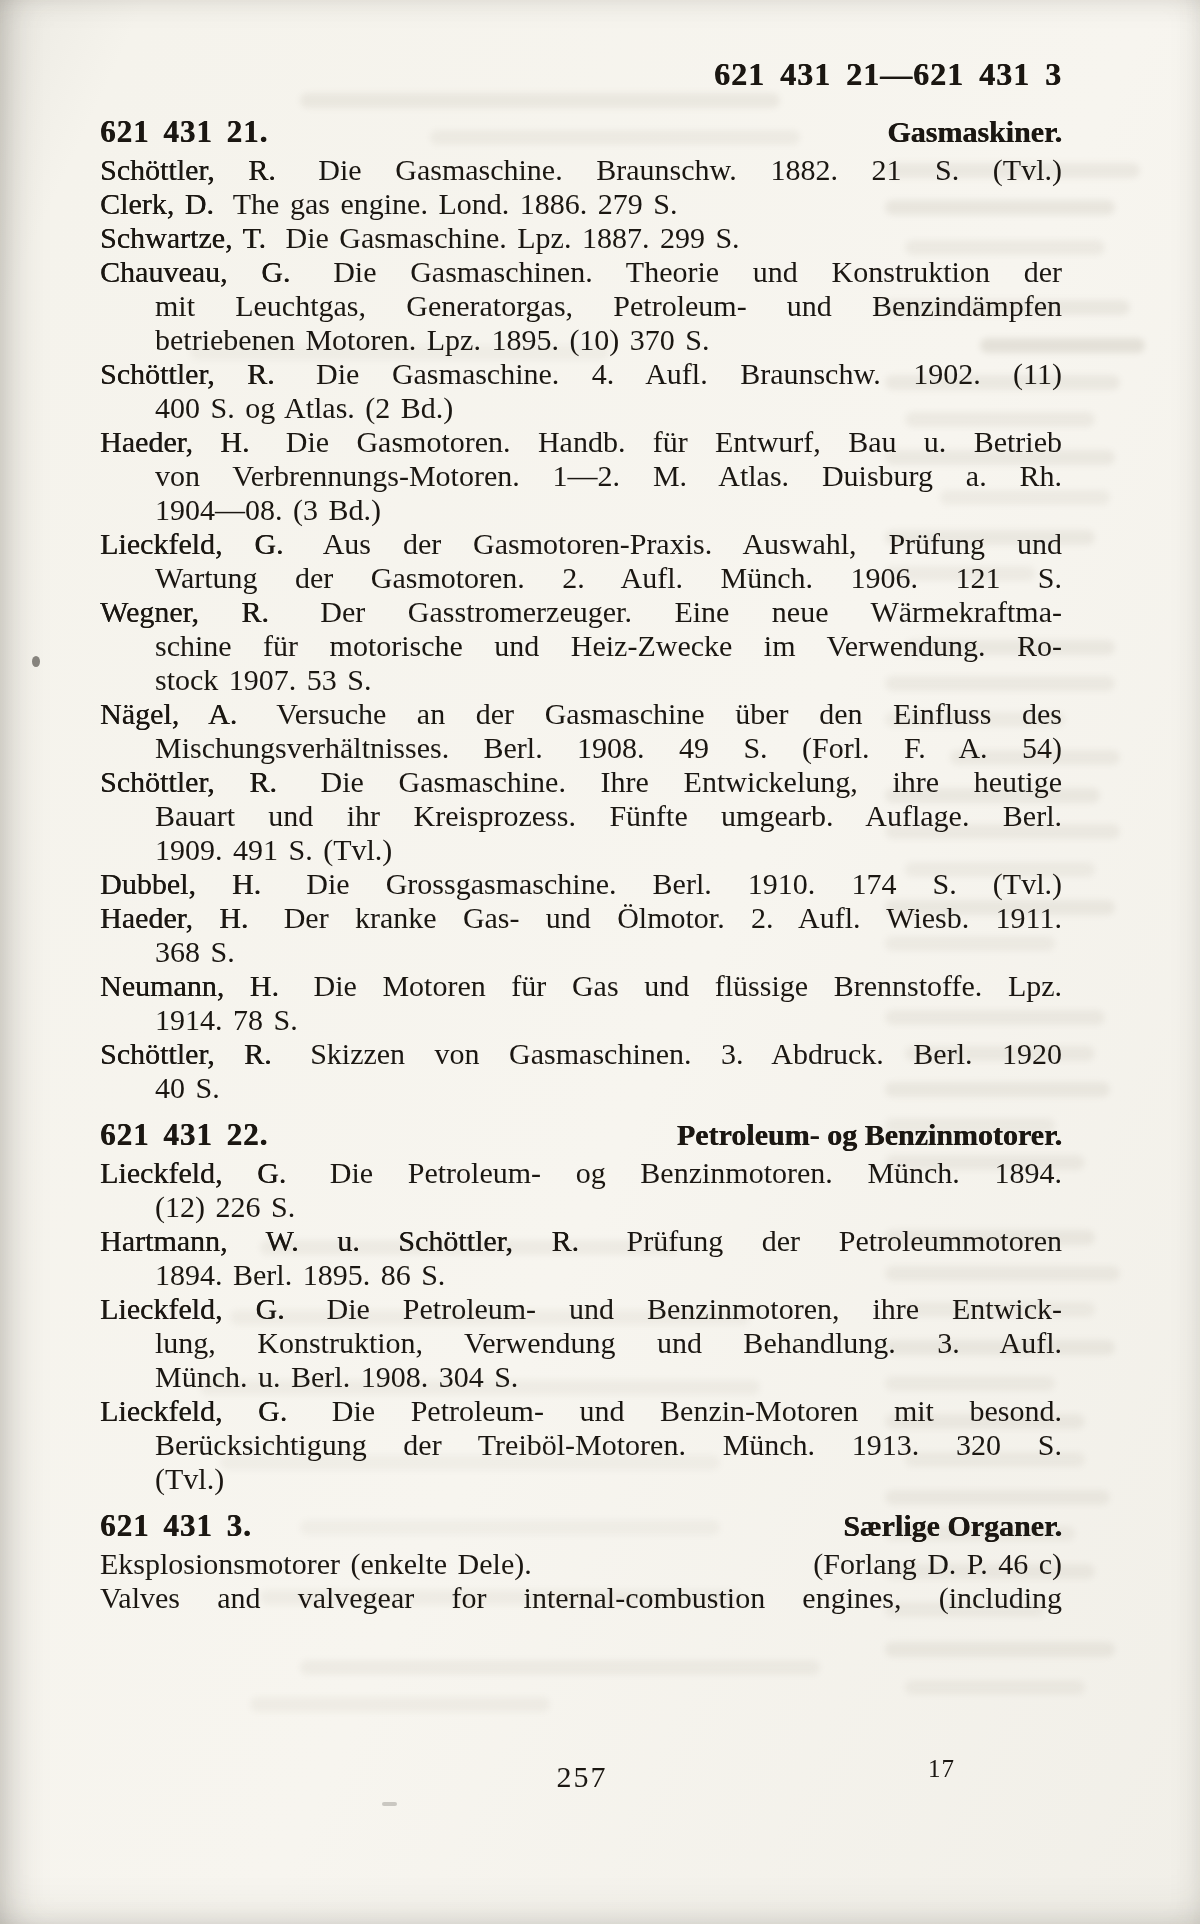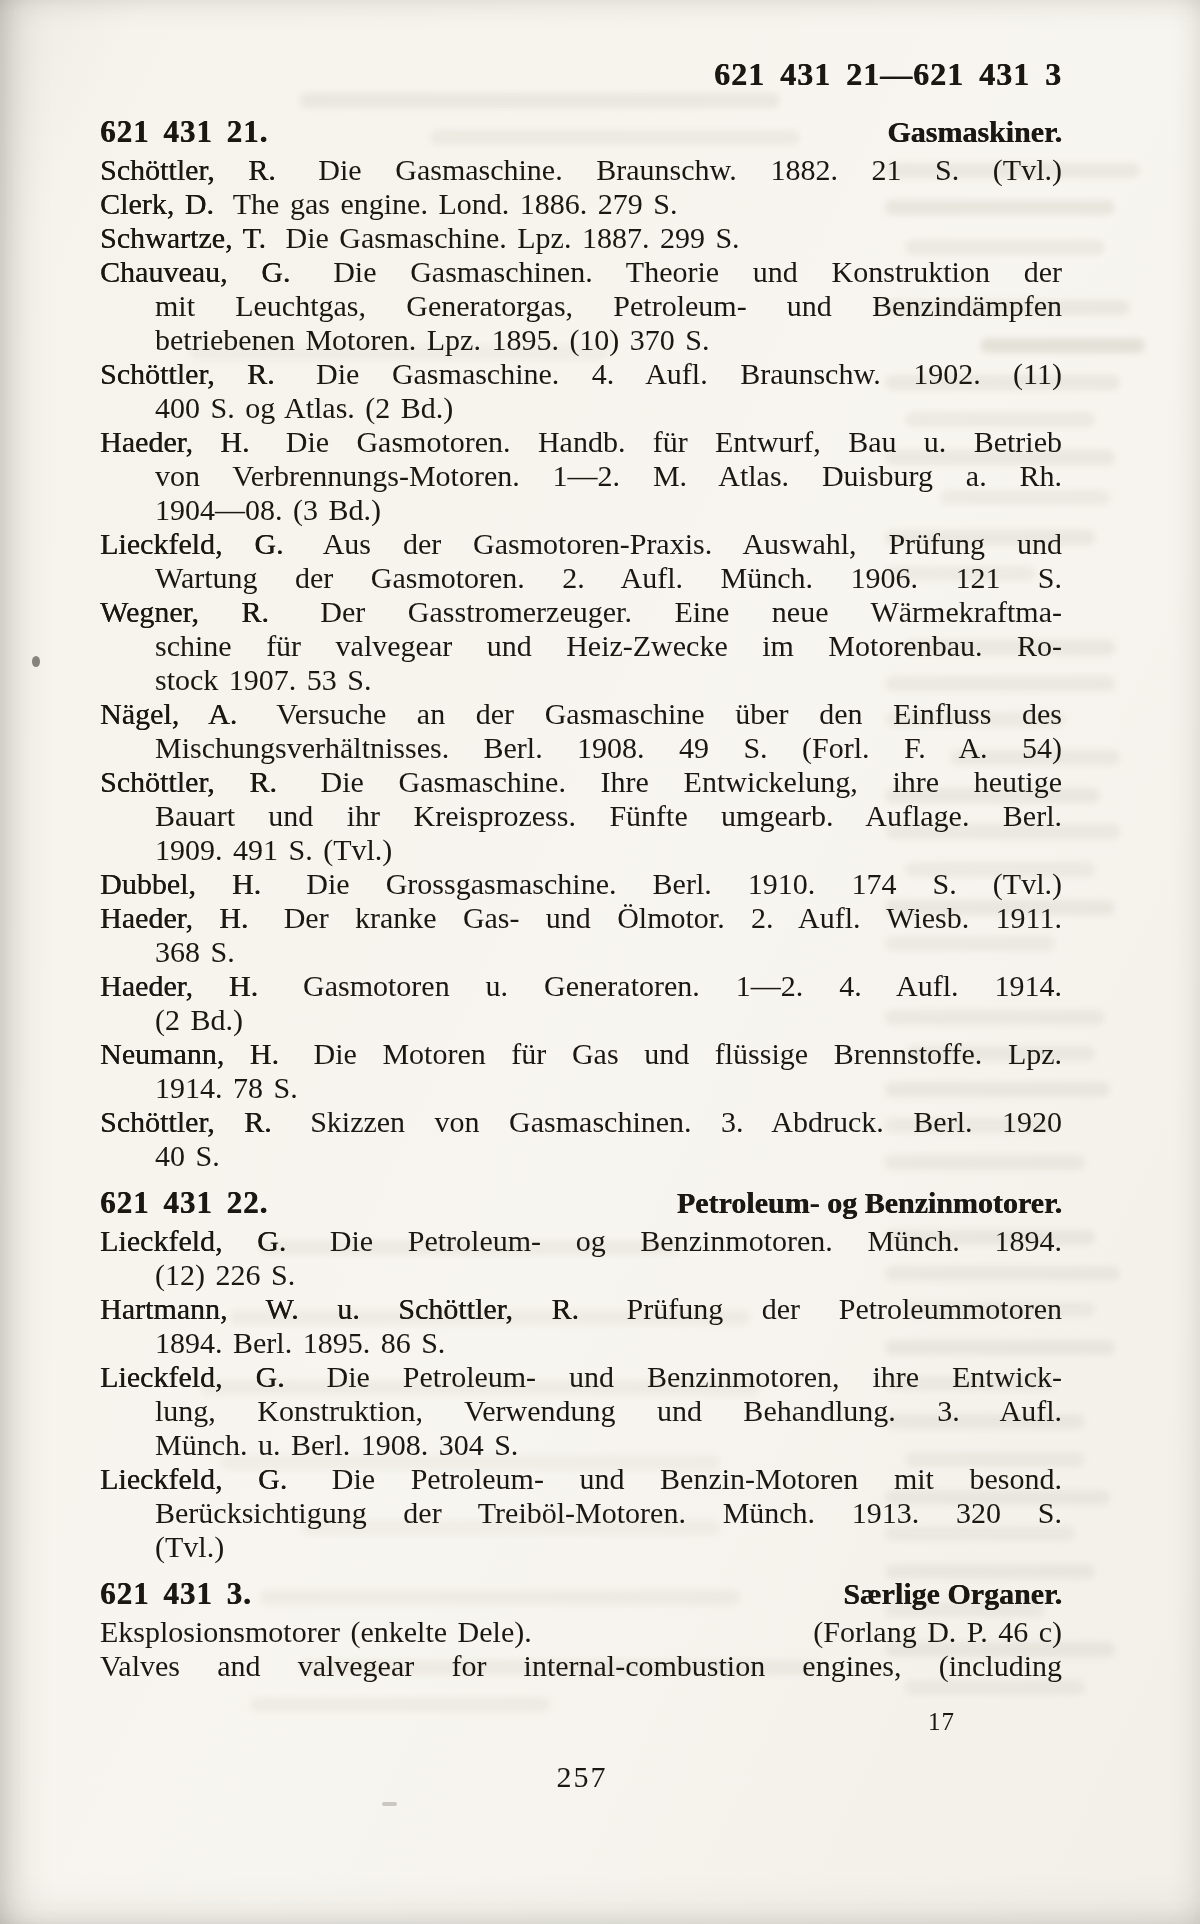--- a/index.html
+++ b/index.html
@@ -45,21 +45,21 @@
   .line.j{text-align:justify;text-align-last:justify;}
   .line.cont{padding-left:55px;}
   .line.split{display:flex;justify-content:space-between;}
   .author{font-weight:normal;padding-right:9px;text-shadow:.35px 0 0 currentColor;}
   .right-note{white-space:nowrap;}
   .page-number{
     position:absolute;left:540px;top:1760px;width:84px;
     text-align:center;font-size:30px;letter-spacing:2px;
   }
   .signature-mark{
-    position:absolute;left:928px;top:1708px;font-size:25px;letter-spacing:1px;
+    position:absolute;left:928px;top:1755px;font-size:25px;letter-spacing:1px;
   }
 </style>
 </head>
 <body>
 
 <div class="page">
 
   <div class="ghost-layer">
       <i style="left: 300px; top: 93px; width: 480px; opacity: 0.1;"></i>
       <i style="left: 430px; top: 130px; width: 370px; opacity: 0.08;"></i>
@@ -145,42 +145,38 @@
           <div class="line j"><b class="author">Haeder, H.</b> <span class="txt">Die Gasmotoren. Handb. für Entwurf, Bau u. Betrieb</span></div>
           <div class="line cont j"><span class="txt">von Verbrennungs-Motoren. 1—2. M. Atlas. Duisburg a. Rh.</span></div>
           <div class="line cont"><span class="txt">1904—08. (3 Bd.)</span></div>
         </div>
         <div class="entry">
           <div class="line j"><b class="author">Lieckfeld, G.</b> <span class="txt">Aus der Gasmotoren-Praxis. Auswahl, Prüfung und</span></div>
           <div class="line cont j"><span class="txt">Wartung der Gasmotoren. 2. Aufl. Münch. 1906. 121 S.</span></div>
         </div>
         <div class="entry">
           <div class="line j"><b class="author">Wegner, R.</b> <span class="txt">Der Gasstromerzeuger. Eine neue Wärmekraftma-</span></div>
-          <div class="line cont j"><span class="txt">schine für valvegear und Heiz-Zwecke im Motorenbau. Ro-</span></div>
+          <div class="line cont j"><span class="txt">schine für motorische und Heiz-Zwecke im Verwendung. Ro-</span></div>
           <div class="line cont"><span class="txt">stock 1907. 53 S.</span></div>
         </div>
         <div class="entry">
           <div class="line j"><b class="author">Nägel, A.</b> <span class="txt">Versuche an der Gasmaschine über den Einfluss des</span></div>
           <div class="line cont j"><span class="txt">Mischungsverhältnisses. Berl. 1908. 49 S. (Forl. F. A. 54)</span></div>
         </div>
         <div class="entry">
           <div class="line j"><b class="author">Schöttler, R.</b> <span class="txt">Die Gasmaschine. Ihre Entwickelung, ihre heutige</span></div>
           <div class="line cont j"><span class="txt">Bauart und ihr Kreisprozess. Fünfte umgearb. Auflage. Berl.</span></div>
           <div class="line cont"><span class="txt">1909. 491 S. (Tvl.)</span></div>
         </div>
         <div class="entry">
           <div class="line j"><b class="author">Dubbel, H.</b> <span class="txt">Die Grossgasmaschine. Berl. 1910. 174 S. (Tvl.)</span></div>
         </div>
         <div class="entry">
           <div class="line j"><b class="author">Haeder, H.</b> <span class="txt">Der kranke Gas- und Ölmotor. 2. Aufl. Wiesb. 1911.</span></div>
           <div class="line cont"><span class="txt">368 S.</span></div>
-        </div>
-        <div class="entry">
-          <div class="line j"><b class="author">Haeder, H.</b> <span class="txt">Gasmotoren u. Generatoren. 1—2. 4. Aufl. 1914.</span></div>
-          <div class="line cont"><span class="txt">(2 Bd.)</span></div>
         </div>
         <div class="entry">
           <div class="line j"><b class="author">Neumann, H.</b> <span class="txt">Die Motoren für Gas und flüssige Brennstoffe. Lpz.</span></div>
           <div class="line cont"><span class="txt">1914. 78 S.</span></div>
         </div>
         <div class="entry">
           <div class="line j"><b class="author">Schöttler, R.</b> <span class="txt">Skizzen von Gasmaschinen. 3. Abdruck. Berl. 1920</span></div>
           <div class="line cont"><span class="txt">40 S.</span></div>
         </div>
       </div>

